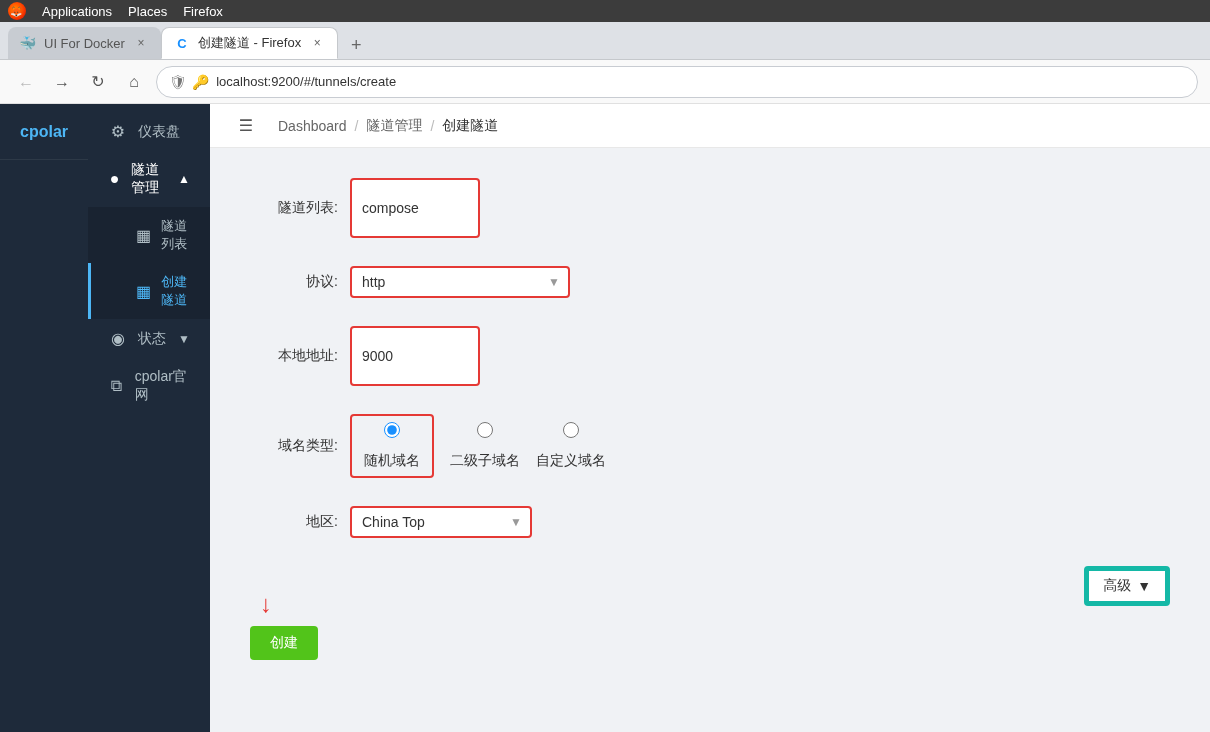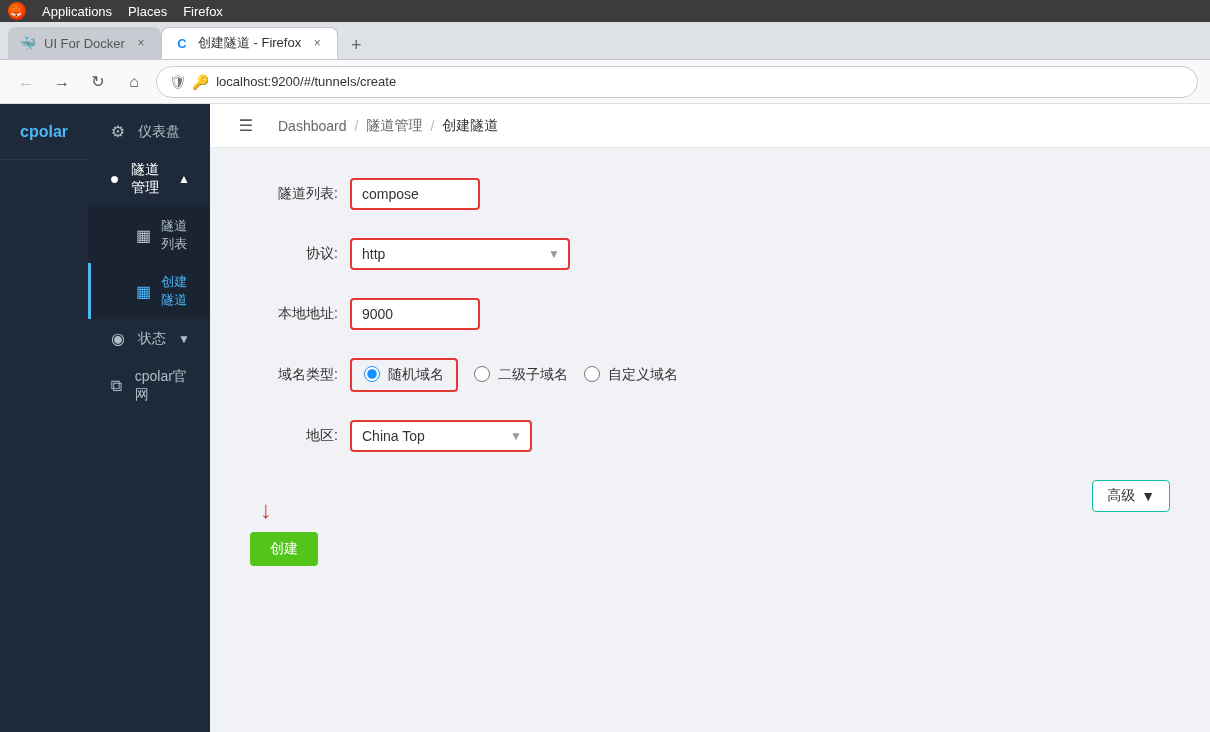--- a/index.html
+++ b/index.html
@@ -186,21 +186,21 @@
       font-size: 14px;
       color: #333;
       flex-shrink: 0;
     }
     .form-label::after {
       content: ':';
     }
     .form-input {
       border: 2px solid #e53935;
       border-radius: 4px;
-      padding: 6px 10px;
+      padding: 20px 10px;
       font-size: 14px;
       outline: none;
       color: #333;
       background: #fff;
     }
     .input-name { width: 130px; }
     .input-local { width: 130px; }
 
     .select-wrapper {
       position: relative;
@@ -231,24 +231,26 @@
     .radio-group {
       display: flex;
       align-items: center;
       gap: 20px;
       border: 2px solid #e53935;
       border-radius: 4px;
       padding: 6px 12px;
     }
     .radio-option {
       display: flex;
-      gap: 8px;
-      cursor: pointer;
-      font-size: 14px;
-      color: #333;
+      align-items: center;
+      gap: 14px;
+      cursor: pointer;
+      font-size: 14px;
+      color: #333;
+      flex-direction: column;
     }
     .radio-input {
       width: 16px; height: 16px;
       accent-color: #1890ff;
       cursor: pointer;
     }
 
     
     .region-select-wrapper {
       position: relative;
@@ -262,21 +264,21 @@
       background: #fff;
       appearance: none;
       cursor: pointer;
       outline: none;
       width: 182px;
     }
 
     
     .btn-advanced {
       background: #fff;
-      border: 1px solid #14b8a6;
+      border: 5px solid #14b8a6;
       border-radius: 4px;
       padding: 6px 14px;
       font-size: 14px;
       cursor: pointer;
       display: flex;
       align-items: center;
       gap: 6px;
       color: #333;
     }
 

